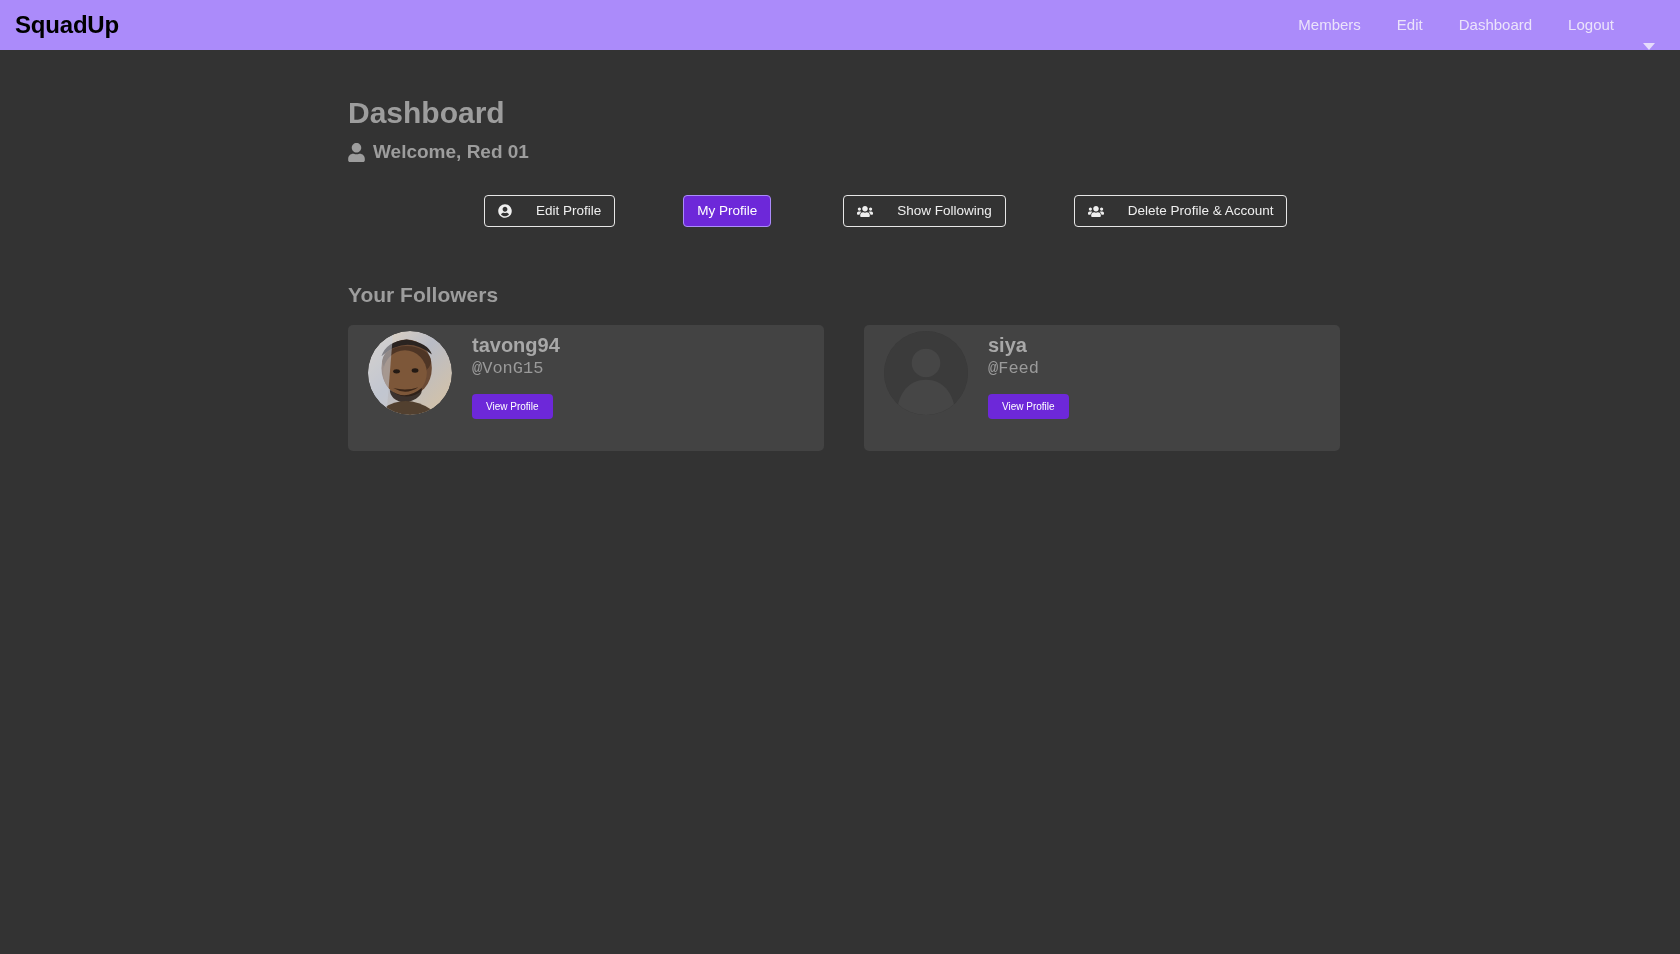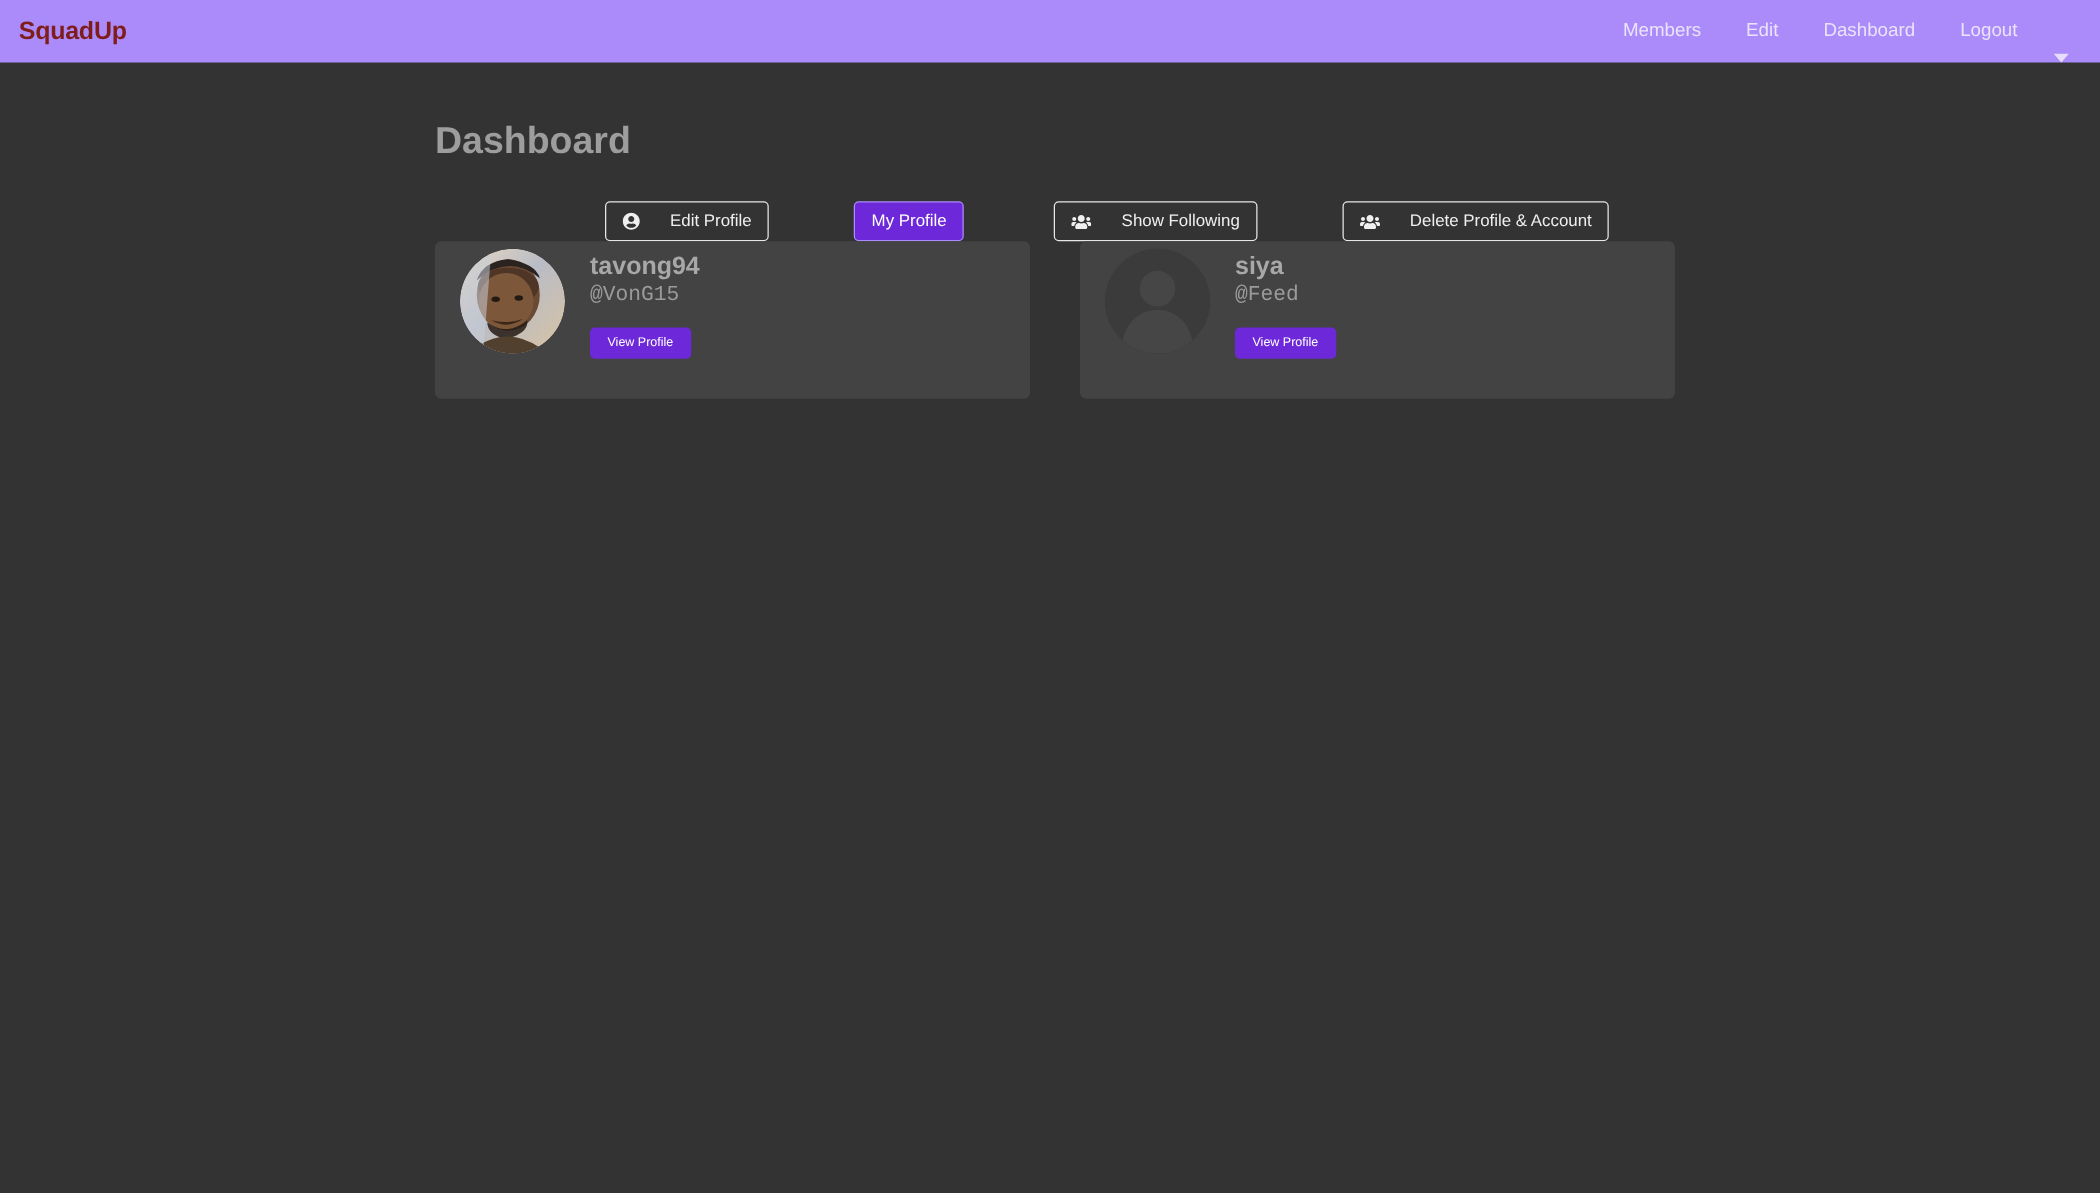--- a/index.html
+++ b/index.html
@@ -21,23 +21,23 @@
   .navbar {
     height: 50px;
     background: #ab8bfa;
     display: flex;
     align-items: center;
     justify-content: space-between;
     padding: 0 14px 0 10px;
     width: 100%;
   }
   .brand {
-    font-size: 20px;
-    font-weight: bold;
-    color: #7f1d1d;
+    font-size: 24px;
+    font-weight: bold;
+    color: #000000;
     letter-spacing: -0.2px;
     line-height: 1;
     padding-left: 5px;
   }
   .nav-links {
     display: flex;
     align-items: flex-end;
     gap: 0px;
   }
   .nav-link {
@@ -193,20 +193,28 @@
     <div class="nav-caret">
       <span class="caret-glyph"></span>
     </div>
   </div>
 </div>
 
 <div class="content">
 
   <h1 class="page-title">Dashboard</h1>
 
+  <div class="welcome-row">
+    <span>
+      <svg width="17" height="19" viewBox="0 0 448 512" fill="#9d9d9d" aria-hidden="true">
+        <path d="M224 256c70.7 0 128-57.3 128-128S294.7 0 224 0 96 57.3 96 128s57.3 128 128 128zm89.6 32h-16.7c-22.2 10.2-46.9 16-72.9 16s-50.6-5.8-72.9-16h-16.7C60.2 288 0 348.2 0 422.4V464c0 26.5 21.5 48 48 48h352c26.5 0 48-21.5 48-48v-41.6c0-74.2-60.2-134.4-134.4-134.4z"></path>
+      </svg>
+    </span>
+    <span>Welcome, Red 01</span>
+  </div>
 
   <div class="actions">
 
     <button class="btn btn-outline">
       <span>
         <svg width="14" height="14" viewBox="0 0 496 512" fill="#efefef" aria-hidden="true">
           <path d="M248 8C111 8 0 119 0 256s111 248 248 248 248-111 248-248S385 8 248 8zm0 96c48.6 0 88 39.4 88 88s-39.4 88-88 88-88-39.4-88-88 39.4-88 88-88zm0 344c-58.7 0-111.3-26.6-146.5-68.2 18.8-35.4 55.6-59.8 98.5-59.8 2.4 0 4.8.4 7.1 1.1 13 4.2 26.6 6.9 40.9 6.9 14.3 0 28-2.7 40.9-6.9 2.3-.7 4.7-1.1 7.1-1.1 42.9 0 79.7 24.4 98.5 59.8C359.3 421.4 306.7 448 248 448z"></path>
         </svg>
       </span>
       <span>Edit Profile</span>
@@ -235,20 +243,21 @@
       <span>
         <svg width="16" height="13" viewBox="0 0 640 512" fill="#efefef" aria-hidden="true">
           <path d="M96 224c35.3 0 64-28.7 64-64s-28.7-64-64-64-64 28.7-64 64 28.7 64 64 64zm448 0c35.3 0 64-28.7 64-64s-28.7-64-64-64-64 28.7-64 64 28.7 64 64 64zm32 32h-64c-17.6 0-33.5 7.1-45.1 18.6 40.3 22.1 68.9 62 75.1 109.4h66c17.7 0 32-14.3 32-32v-32c0-35.3-28.7-64-64-64zm-256 0c61.9 0 112-50.1 112-112S381.9 32 320 32 208 82.1 208 144s50.1 112 112 112zm76.8 32h-8.3c-20.8 10-43.9 16-68.5 16s-47.6-6-68.5-16h-8.3C179.6 288 128 339.6 128 403.2V432c0 26.5 21.5 48 48 48h288c26.5 0 48-21.5 48-48v-28.8c0-63.6-51.6-115.2-115.2-115.2zm-223.7-13.4C161.5 263.1 145.6 256 128 256H64c-35.3 0-64 28.7-64 64v32c0 17.7 14.3 32 32 32h65.9c6.3-47.4 34.9-87.3 75.2-109.4z"></path>
         </svg>
       </span>
       <span>Delete Profile &amp; Account</span>
     </button>
 
   </div>
 
+  <h2 class="section-title">Your Followers</h2>
 
   <div class="cards">
 
     <div class="card">
       <div class="avatar">
         <svg viewBox="0 0 100 100" aria-hidden="true">
           <defs>
             <clipPath id="c1">
                 <circle cx="50" cy="50" r="50"></circle>
               </clipPath>

